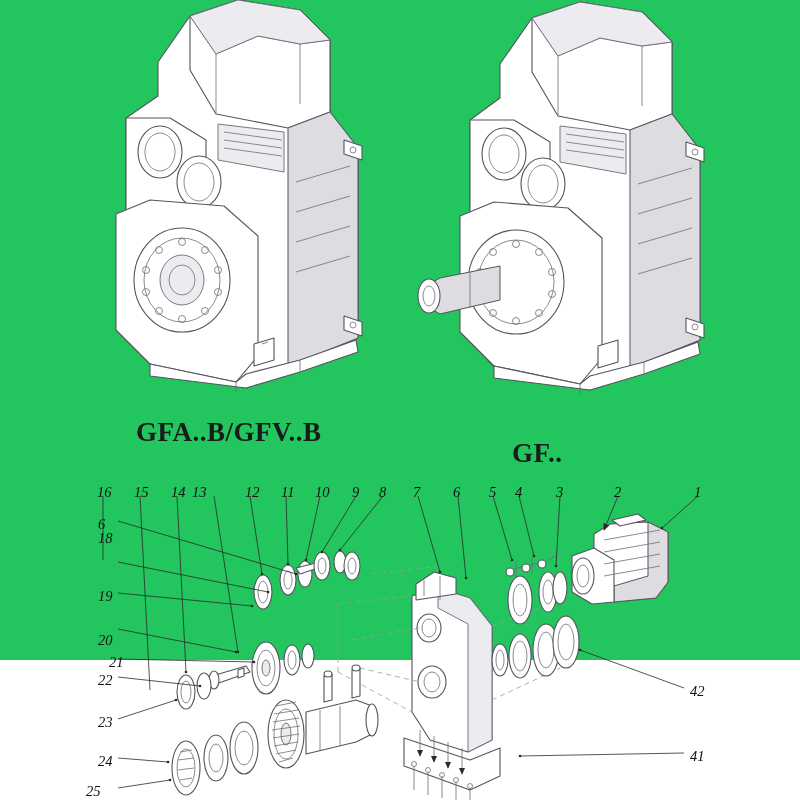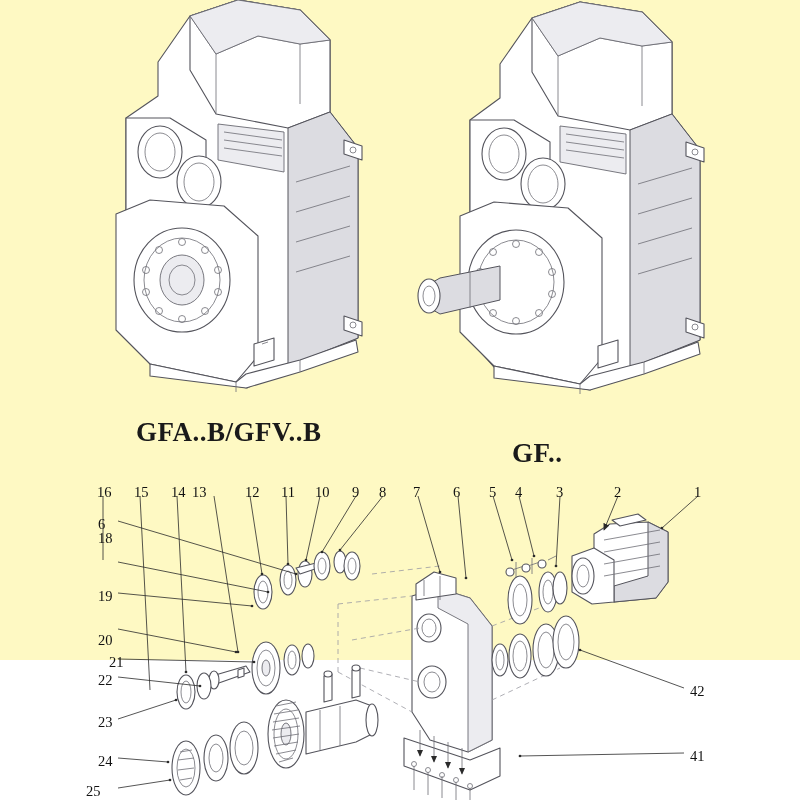--- a/index.html
+++ b/index.html
@@ -11,21 +11,21 @@
     width: 800px;
     height: 800px;
     font-family: "Liberation Serif", serif;
     overflow: hidden;
     position: relative;
   }
   #page {
     position: relative;
     width: 800px;
     height: 660px;
-    background: #fef9c3;
+    background: #22c55e;
   }
   .svg-layer {
     position: absolute;
     left: 0;
     top: 0;
     width: 800px;
     height: 800px;
   }
   .caption {
     position: absolute;
@@ -43,20 +43,21 @@
   #caption-right {
     left: 512px;
     top: 438px;
   }
   .callout {
     position: absolute;
     font-family: "Liberation Serif", serif;
     font-size: 14.5px;
     color: #111111;
     white-space: nowrap;
+    font-style: italic;
   }
 </style>
 </head>
 <body>
 
 <div id="page">
 
   <svg class="svg-layer" viewBox="0 0 800 800" xmlns="http://www.w3.org/2000/svg">
     <defs>
       <style>

